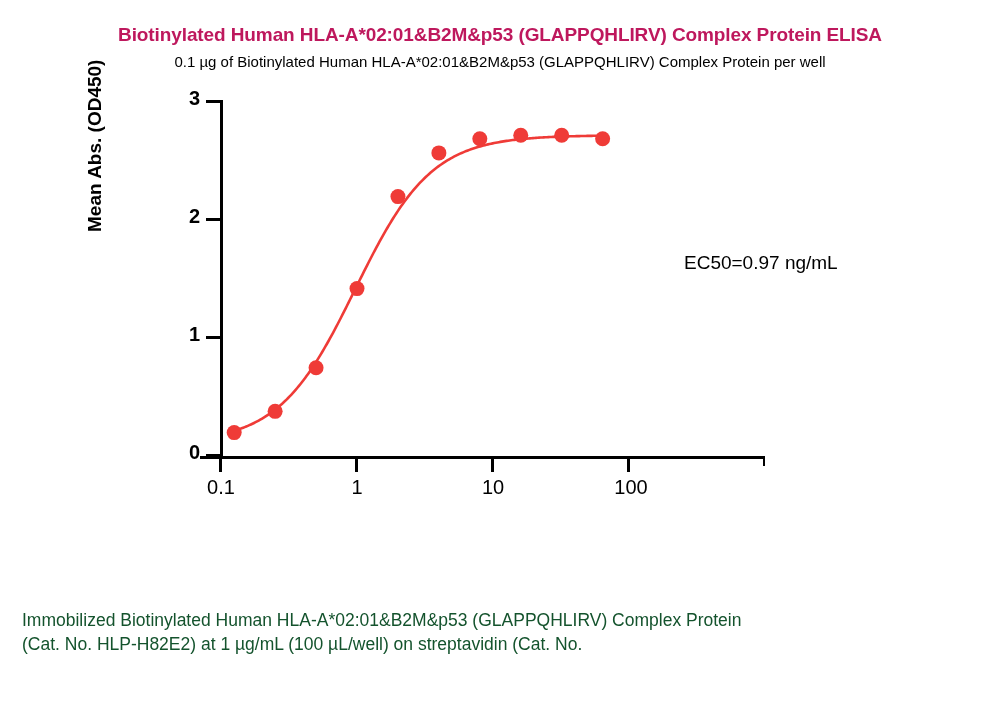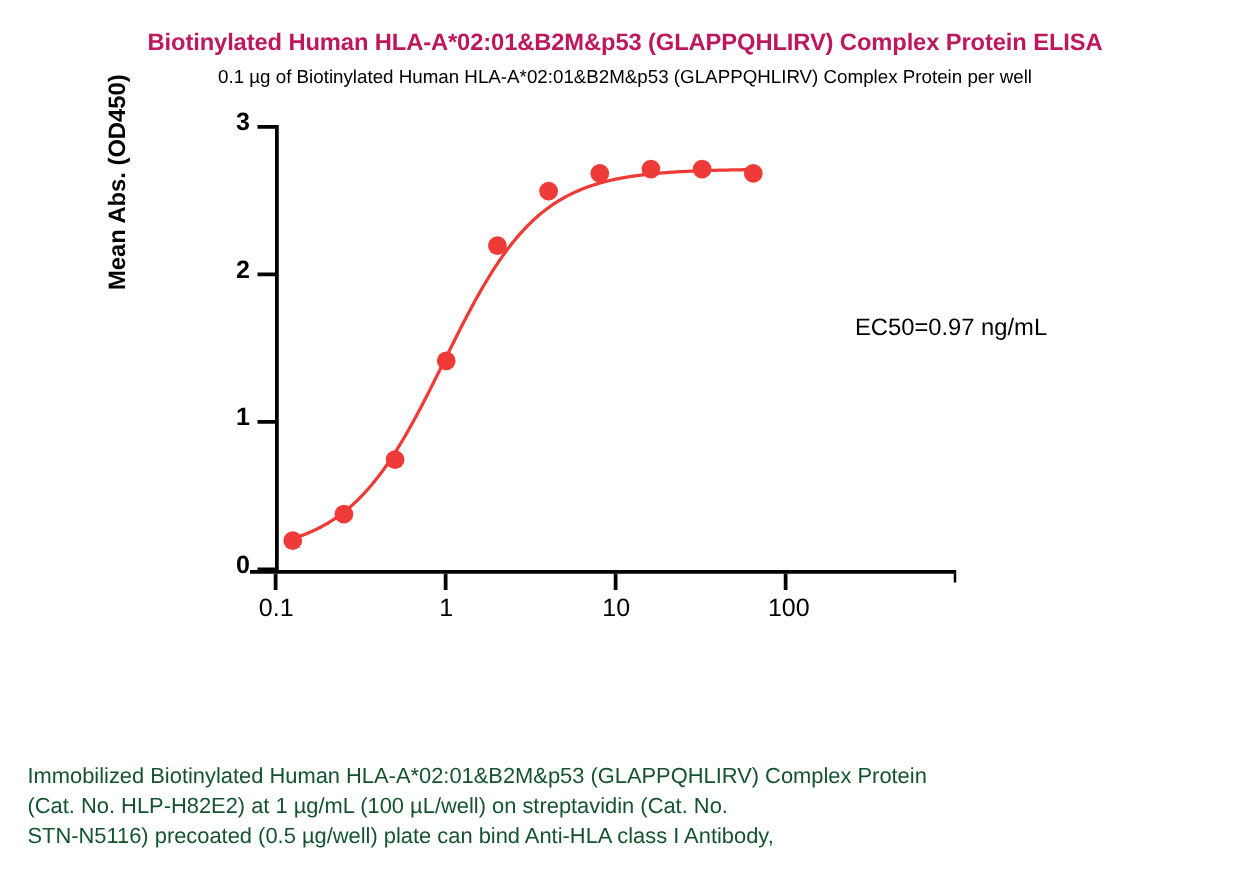--- a/index.html
+++ b/index.html
@@ -214,15 +214,14 @@
           <circle cx="520.76" cy="43.22" r="7.5" fill="#ef3b37"></circle>
           <circle cx="561.70" cy="43.22" r="7.5" fill="#ef3b37"></circle>
           <circle cx="602.64" cy="46.76" r="7.5" fill="#ef3b37"></circle>
         </g>
     </svg>
   </div>
 
   <div class="footer">
     <div>Immobilized Biotinylated Human HLA-A*02:01&amp;B2M&amp;p53 (GLAPPQHLIRV) Complex Protein</div>
     <div>(Cat. No. HLP-H82E2) at 1 µg/mL (100 µL/well) on streptavidin (Cat. No.</div>
-    <div>STN-N5116) precoated (0.5 µg/well) plate can bind Anti-HLA class I Antibody,</div>
   </div>
 </div>
 
 </body></html>

